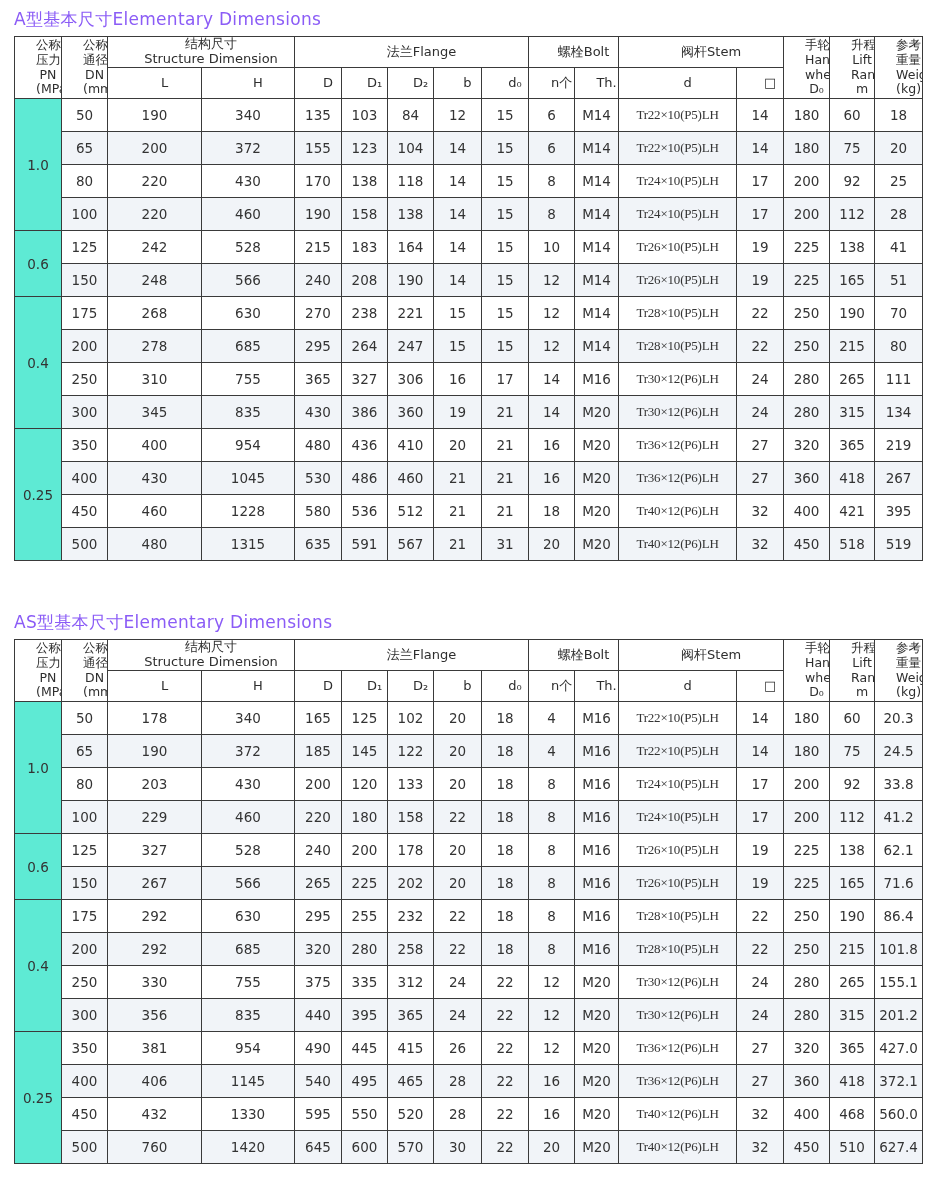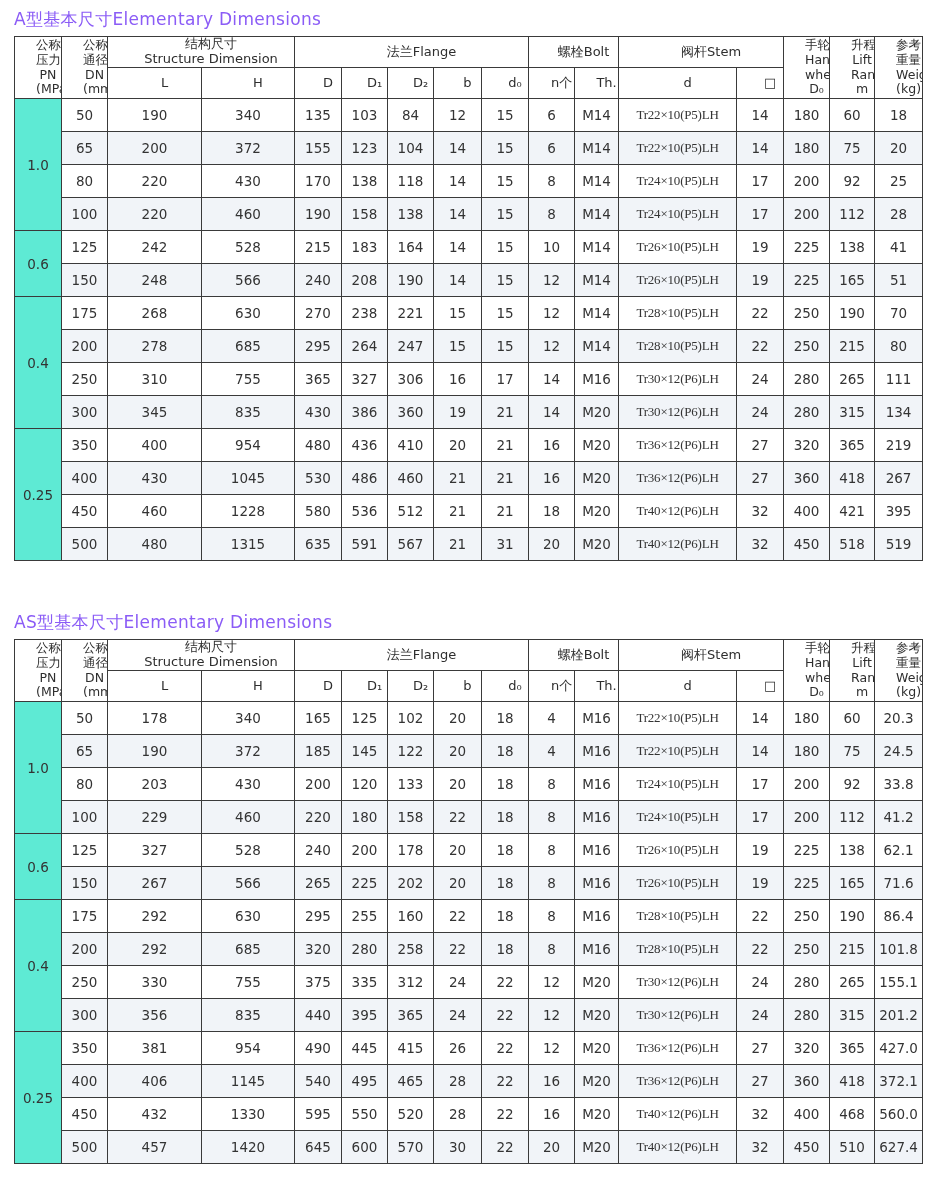--- a/index.html
+++ b/index.html
@@ -511,21 +511,21 @@
             <td>165</td>
             <td>71.6</td>
           </tr>
           <tr>
             <td rowspan="4" class="pn-cell">0.4</td>
             <td>175</td>
             <td>292</td>
             <td>630</td>
             <td>295</td>
             <td>255</td>
-            <td>160</td>
+            <td>232</td>
             <td>22</td>
             <td>18</td>
             <td>8</td>
             <td>M16</td>
             <td class="stem-col">Tr28×10(P5)LH</td>
             <td>22</td>
             <td>250</td>
             <td>190</td>
             <td>86.4</td>
           </tr>
@@ -627,21 +627,21 @@
             <td>16</td>
             <td>M20</td>
             <td class="stem-col">Tr40×12(P6)LH</td>
             <td>32</td>
             <td>400</td>
             <td>468</td>
             <td>560.0</td>
           </tr>
           <tr class="alt">
             <td>500</td>
-            <td>457</td>
+            <td>760</td>
             <td>1420</td>
             <td>645</td>
             <td>600</td>
             <td>570</td>
             <td>30</td>
             <td>22</td>
             <td>20</td>
             <td>M20</td>
             <td class="stem-col">Tr40×12(P6)LH</td>
             <td>32</td>

